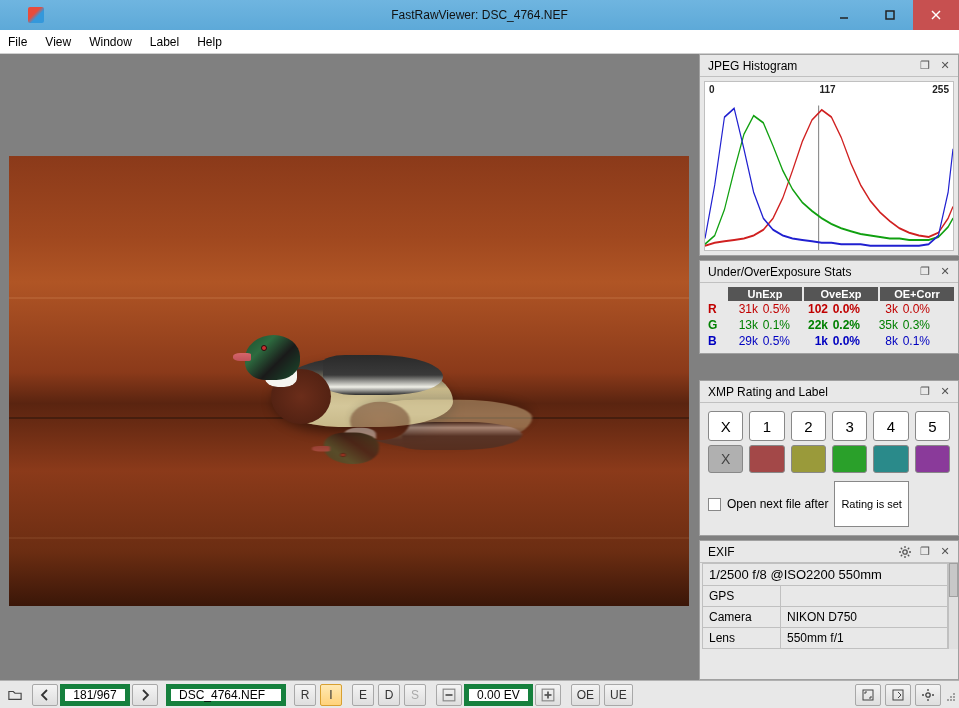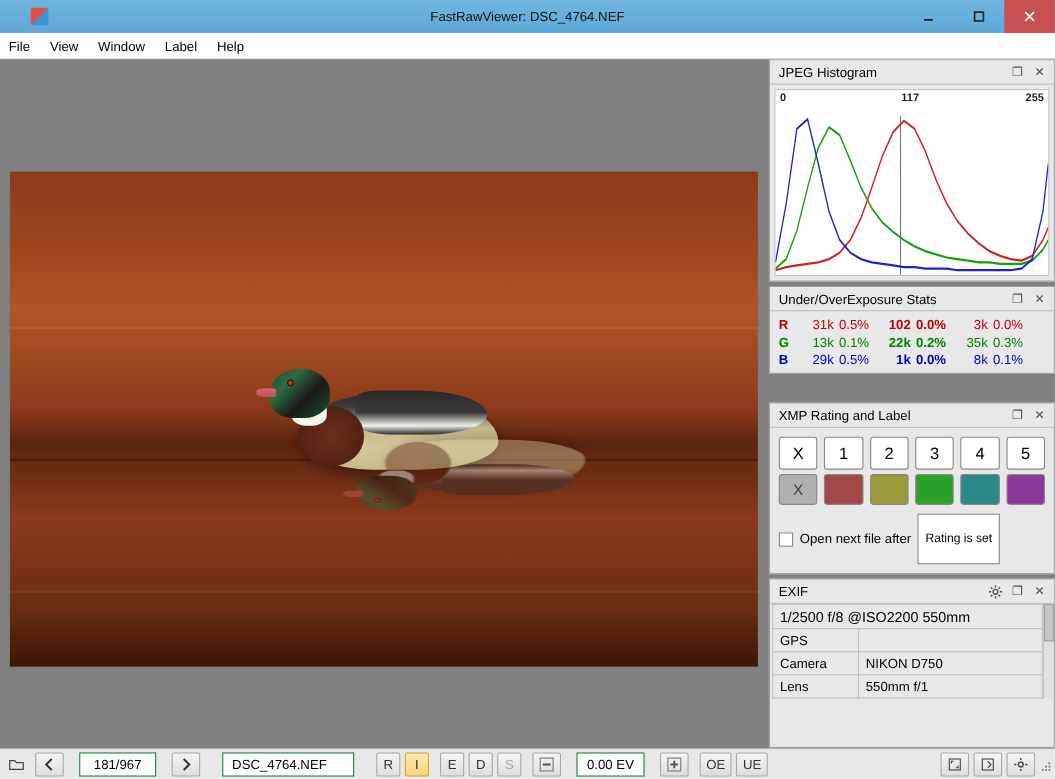--- a/index.html
+++ b/index.html
@@ -63,21 +63,21 @@
 .exif-table td { border: 1px solid #c0c0c0; padding: 3px 6px; vertical-align: middle; }
 .exif-table td:first-child { width: 78px; background: #e8e8e8; }
 .exif-summary td { font-weight: normal; font-size: 13px; }
 .exif-wrap { display:flex; }
 .exif-scroll { width:10px; background:#e0e0e0; border-left:1px solid #c0c0c0; position:relative; }
 .exif-thumb { position:absolute; top:0; left:0; right:0; height:40%; background:#c8c8c8; border:1px solid #a0a0a0; }
 
 .statusbar { height: 28px; background: #e8e8e8; border-top: 1px solid #b0b0b0; display: flex; align-items: center; font-size: 12px; }
 .sb-btn { height: 22px; min-width: 22px; border: 1px solid #a8a8a8; background: linear-gradient(#f4f4f4,#dedede); margin: 0 2px; display: flex; align-items: center; justify-content: center; padding: 0 5px; border-radius: 2px; font-size: 12px; color: #333; }
 .sb-btn.flat { border-color: transparent; background: transparent; }
-.sb-field { height: 22px; border: 1px solid #15803d; background: #fff; padding: 0 8px; display: flex; align-items: center; margin: 0 12px; }
+.sb-field { height: 22px; border: 5px solid #15803d; background: #fff; padding: 0 8px; display: flex; align-items: center; margin: 0 0; }
 .sb-sep { width: 6px; }
 .sb-group { display: flex; align-items: center; }
 .sb-btn.active { background: linear-gradient(#ffe9b3,#ffd27a); border-color:#d8a030; }
 svg.icon { width: 14px; height: 14px; }
 </style>
 </head>
 <body>
 
 <div class="titlebar">
   <div class="app-icon"></div>
@@ -161,20 +161,26 @@
     </div>
 
     <div class="panel">
       <div class="panel-hdr">
         <span>Under/OverExposure Stats</span>
         <span class="spacer"></span>
         <span class="pbtn">❐</span>
         <span class="pbtn">✕</span>
       </div>
       <div class="expo-table">
+        <div class="expo-head">
+          <div></div>
+          <div>UnExp</div>
+          <div>OveExp</div>
+          <div>OE+Corr</div>
+        </div>
         <div id="expo-rows">
             <div class="expo-row R">
         <span class="ch">R</span>
         <span class="val">31k</span>
               <span class="pct">0.5%</span>
         <span class="val bold">102</span>
               <span class="pct bold">0.0%</span>
         <span class="val">3k</span>
               <span class="pct">0.0%</span>
       </div>

